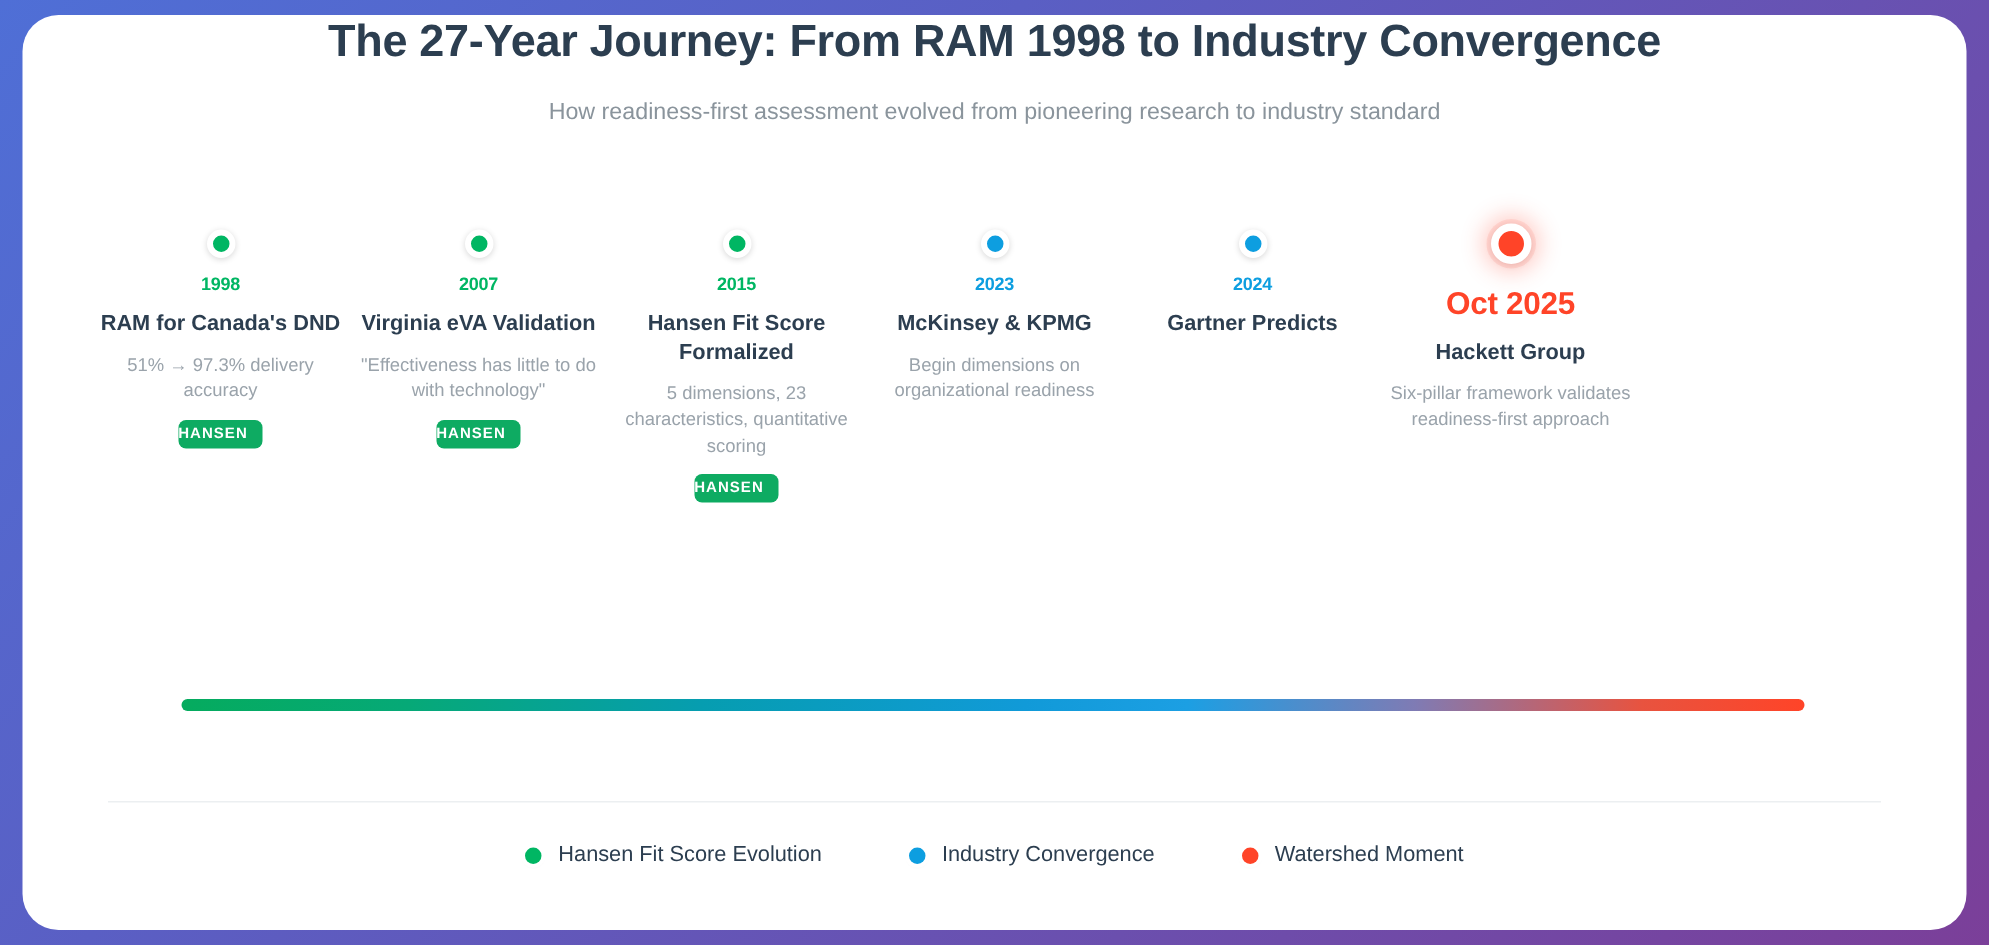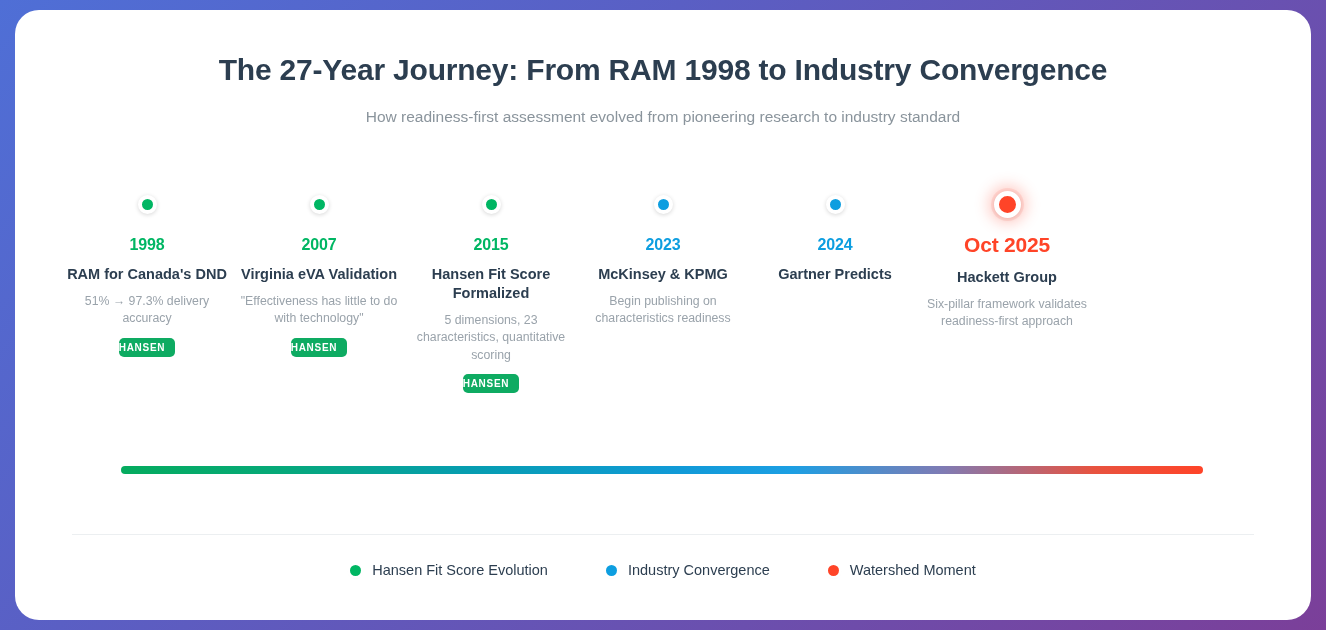--- a/index.html
+++ b/index.html
@@ -22,21 +22,20 @@
     position: relative;
     width: 1296px;
     height: 610px;
     background: #ffffff;
     border-radius: 24px;
     overflow: hidden;
   }
 
   
   .header {
-    padding-top: 42px;
     text-align: center;
   }
 
   .page-title {
     font-size: 30px;
     font-weight: bold;
     color: #2c3e50;
     letter-spacing: -0.2px;
     line-height: 1.2;
   }
@@ -89,22 +88,22 @@
   }
 
   .dot.glow {
     box-shadow:
       0 0 0 3px rgba(255, 70, 45, 0.10),
       0 0 14px 6px rgba(255, 70, 45, 0.26),
       0 1px 4px rgba(0,0,0,0.10);
   }
 
   .node-year {
-    margin-top: 12px;
-    font-size: 16px;
+    margin-top: 0;
+    font-size: 12px;
     font-weight: bold;
     letter-spacing: -0.2px;
   }
 
   .node-year.big {
     font-size: 21px;
     margin-top: 9px;
   }
 
   .node-title {
@@ -237,21 +236,21 @@
         <div class="node-title">Hansen Fit Score Formalized</div>
         <div class="node-desc">5 dimensions, 23 characteristics, quantitative scoring</div>
         <div><span class="badge">HANSEN</span></div>
       </div>
       <div class="node">
         <div class="dot-wrap">
           <div class="dot" style="background: rgb(13, 158, 224);"></div>
         </div>
         <div class="node-year" style="color: rgb(13, 158, 224);">2023</div>
         <div class="node-title">McKinsey &amp; KPMG</div>
-        <div class="node-desc">Begin publishing on characteristics readiness</div>
+        <div class="node-desc">Begin dimensions on organizational readiness</div>
       </div>
       <div class="node">
         <div class="dot-wrap">
           <div class="dot" style="background: rgb(13, 158, 224);"></div>
         </div>
         <div class="node-year" style="color: rgb(13, 158, 224);">2024</div>
         <div class="node-title">Gartner Predicts</div>
       </div>
       <div class="node">
         <div class="dot-wrap">

